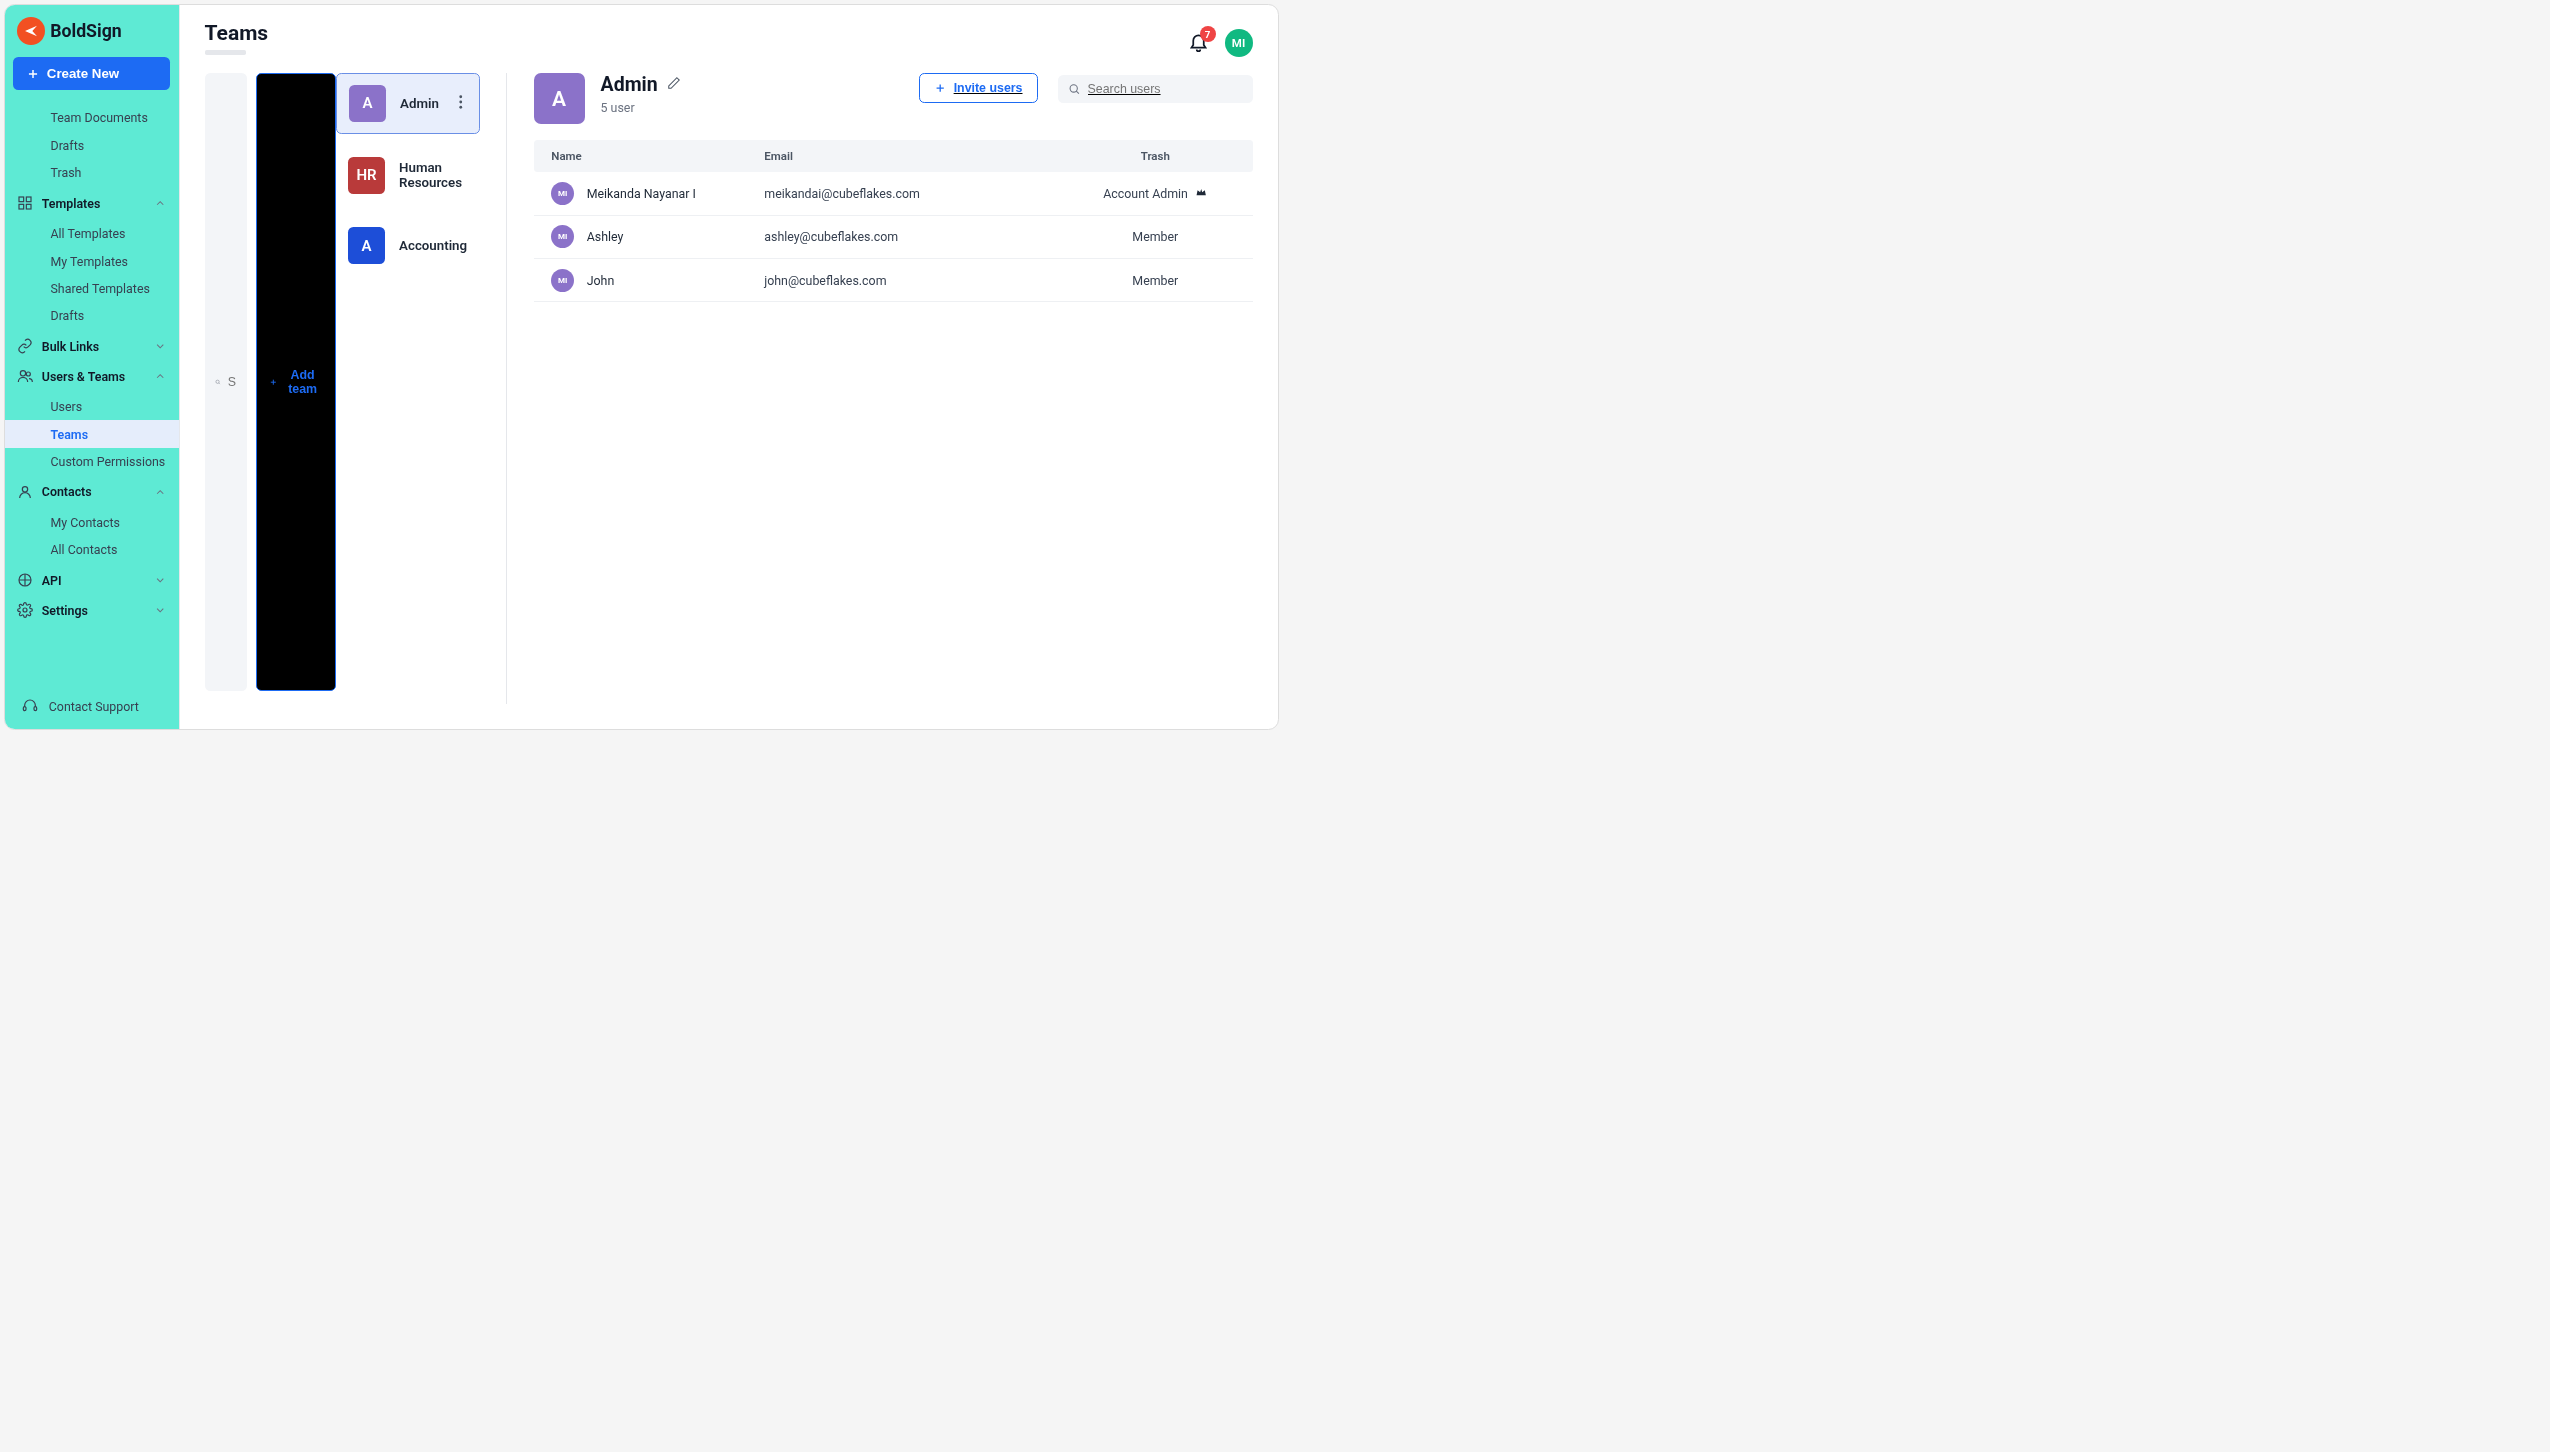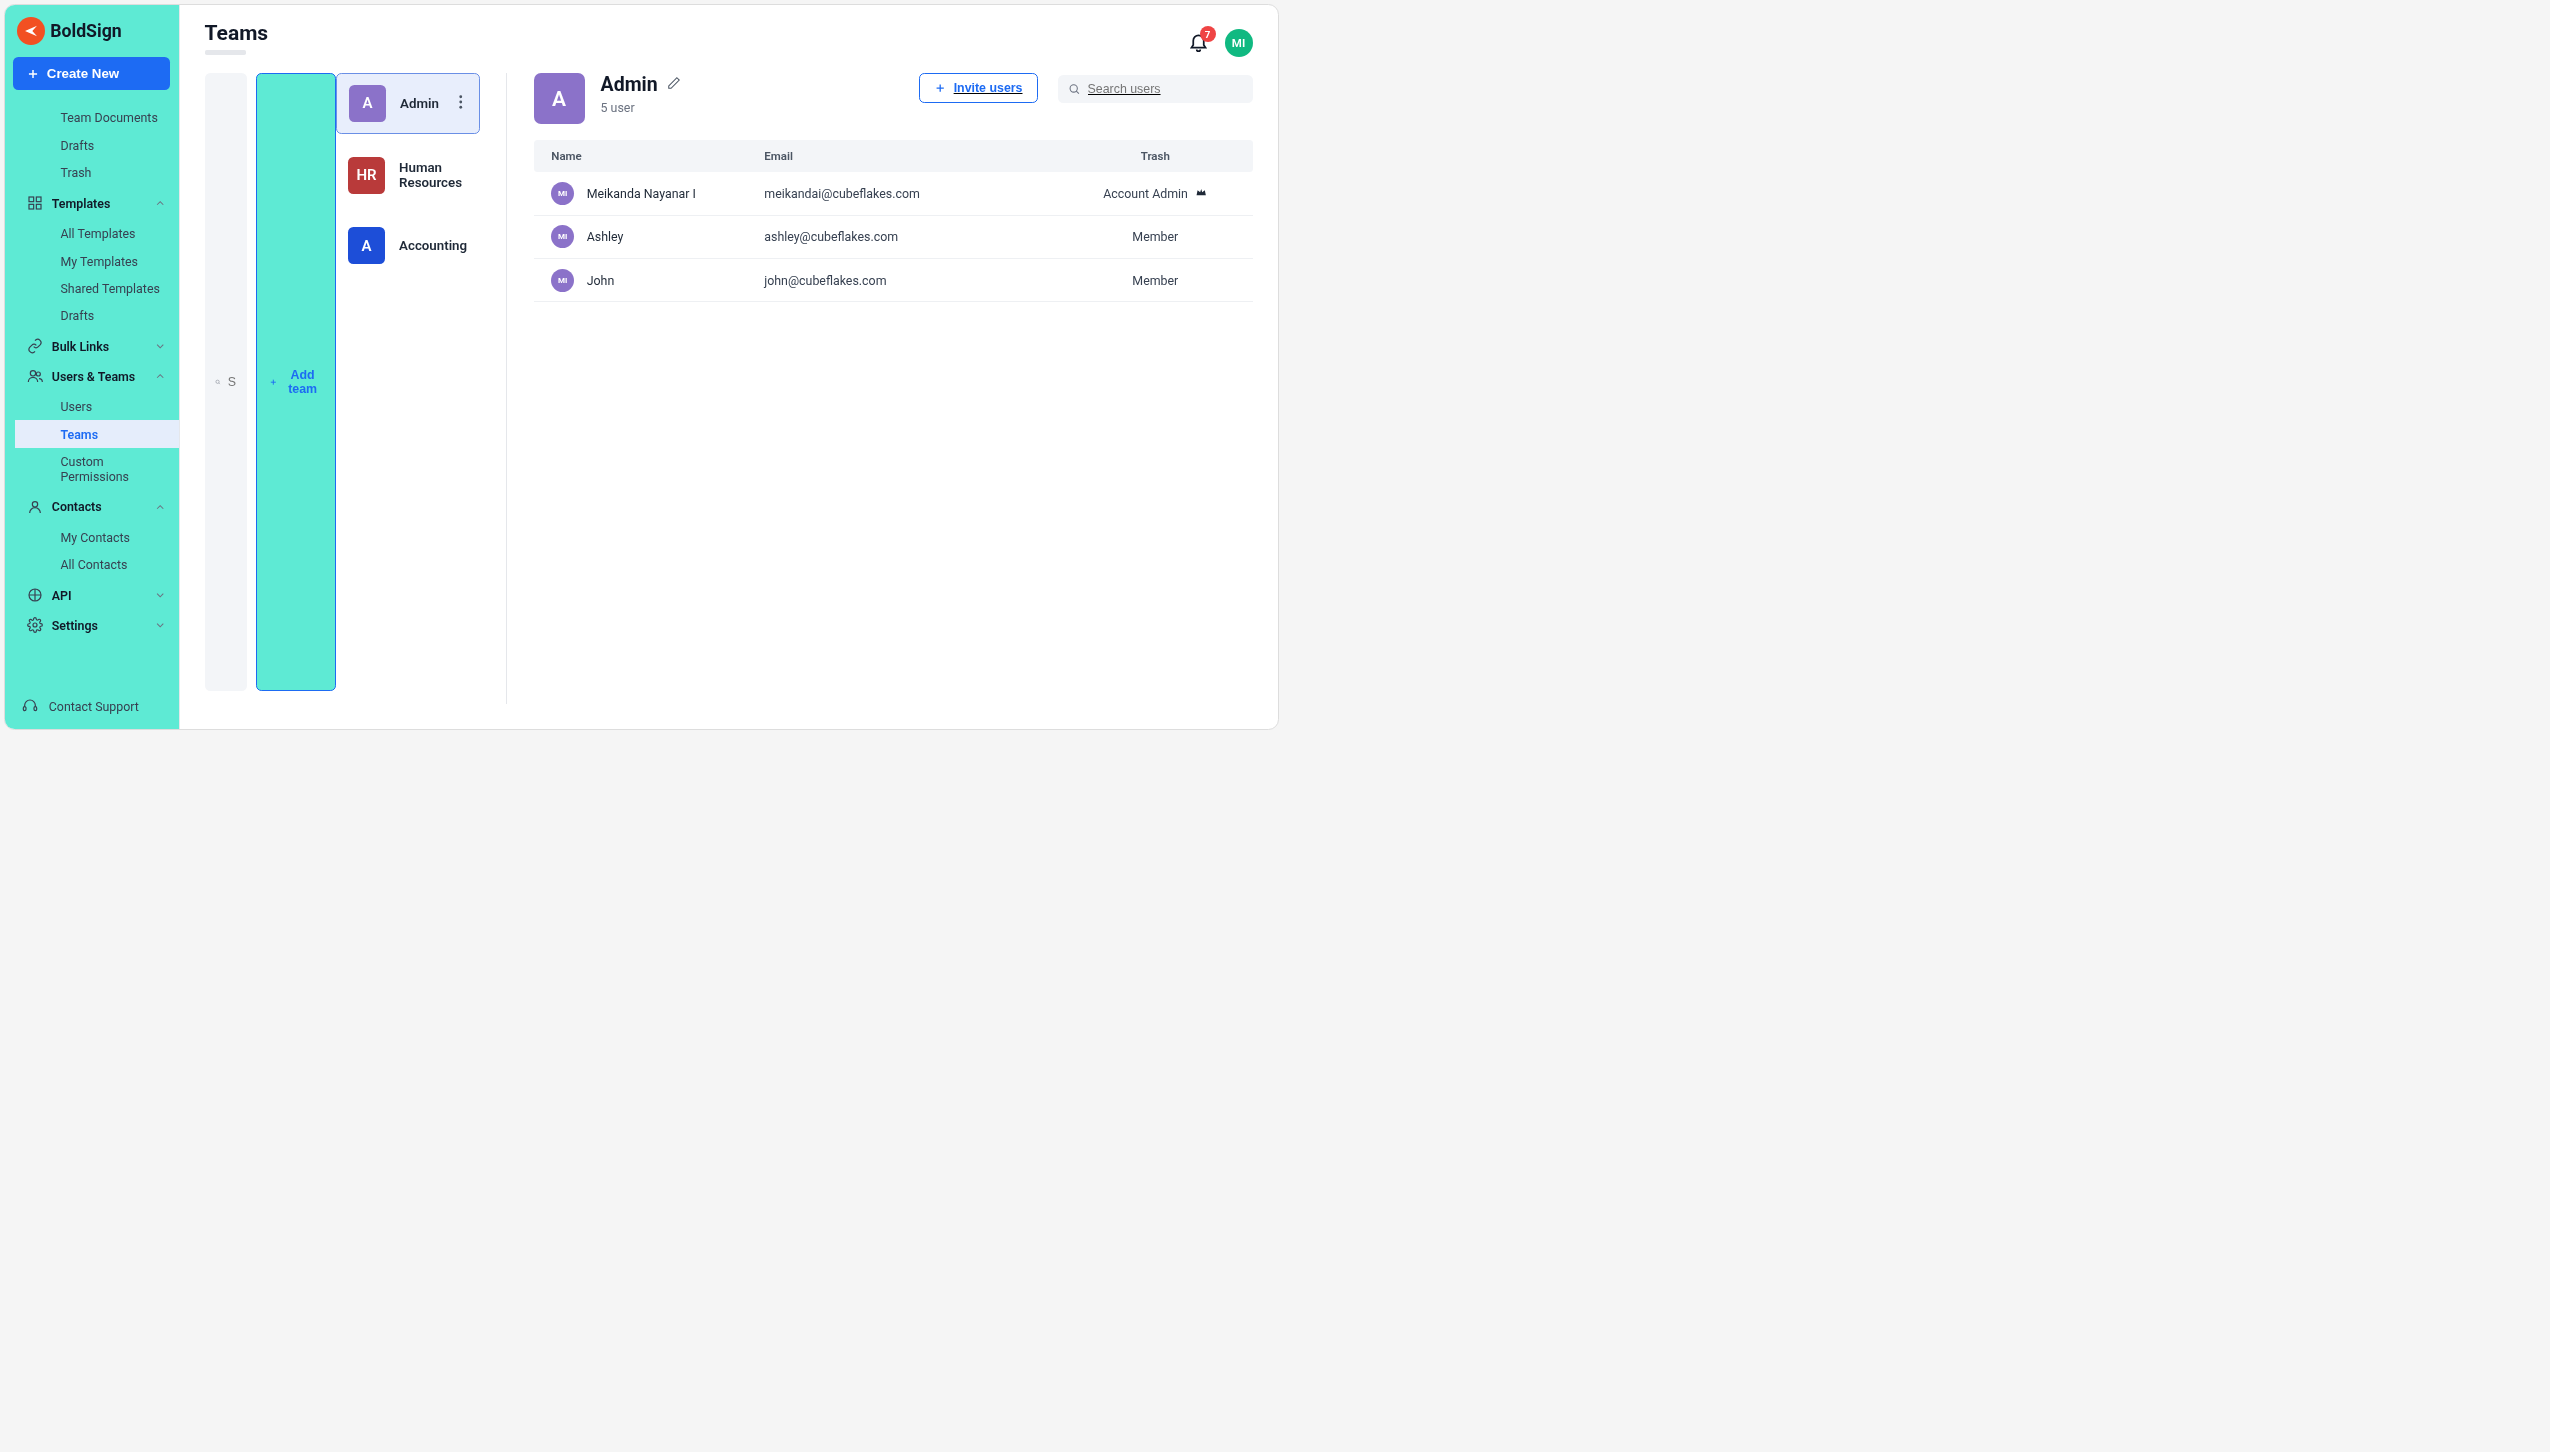--- a/index.html
+++ b/index.html
@@ -40,21 +40,21 @@
   .create-btn {
     margin: 0 8.9px 12.4px 8.9px;
     background: #1d6bf3;
     color: #fff; border: none; border-radius: 5.3px;
     font-size: 13.3px; font-weight: 600;
     padding: 8.9px 12.4px;
     display: flex; align-items: center; gap: 7px;
     cursor: pointer;
   }
   .create-btn svg { width: 14px; height: 14px; stroke: #fff; stroke-width: 2.5; fill:none;}
-  .nav { flex: 1; overflow-y: auto; margin-left: 10px; }
+  .nav { flex: 1; overflow-y: auto; }
   .nav-group-header {
     display: flex; align-items: center; gap: 8.9px;
     padding: 7px 12.4px; cursor: pointer;
     color: #111827; font-size: 12.4px; font-weight: 600;
   }
   .nav-group-header .nav-icon { width: 16px; height: 16px; flex-shrink:0; display:flex;align-items:center;justify-content:center;}
   .nav-group-header .nav-icon svg { width:16px;height:16px; stroke:#374151; stroke-width:1.8; fill:none;}
   .nav-group-header .chev { margin-left: auto; width:12.4px;height:12.4px;}
   .nav-group-header .chev svg{width:12.4px;height:12.4px;stroke:#6b7280;stroke-width:2;fill:none;}
   .nav-sub { padding: 1.8px 0; }
@@ -99,21 +99,21 @@
   .teams-col-top { display:flex; gap:8.9px; margin-bottom:12.4px; }
   .search-box{
     flex:1;display:flex;align-items:center;gap:7px;
     background:#f3f5f8;border-radius:5.3px;padding:7px 10.6px;
   }
   .search-box svg{width:14px;height:14px;stroke:#6b7280;stroke-width:2;fill:none;}
   .search-box input{
     border:none;background:transparent;outline:none;font-size:12.4px;color:#374151;width:100%;
   }
   .add-team-btn{
-    border:1.3px solid #1d6bf3;color:#1d6bf3;background:#5eead4;
+    border:1.3px solid #1d6bf3;color:#1d6bf3;background:#000000;
     border-radius:5.3px;font-size:12.4px;font-weight:600;
     padding:7px 12.4px;display:flex;align-items:center;gap:5.3px;cursor:pointer;
   }
   .add-team-btn svg{width:12.4px;height:12.4px;stroke:#1d6bf3;stroke-width:2.5;fill:none;}
   .team-list{display:flex;flex-direction:column;gap:12.4px;}
   .team-item{
     display:flex;align-items:center;gap:14px;padding:10.6px 12.4px;
     border-radius:5.3px;cursor:pointer;position:relative;
   }
   .team-item.selected{

